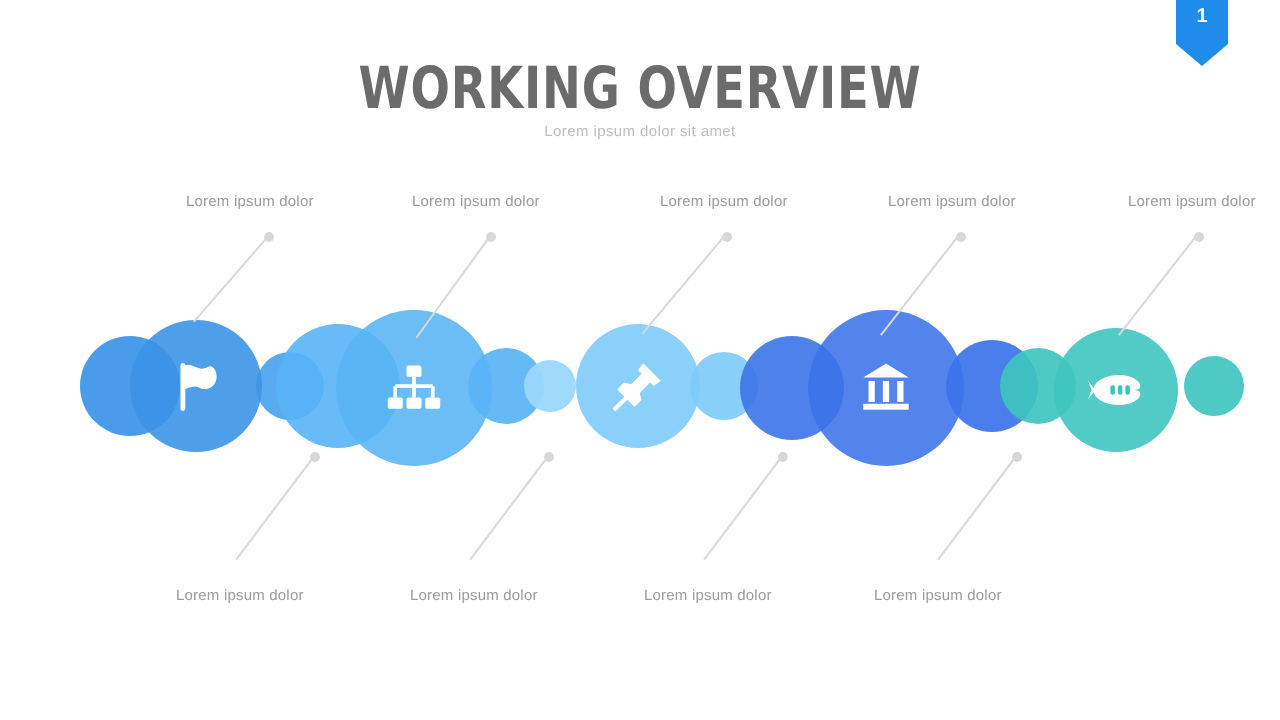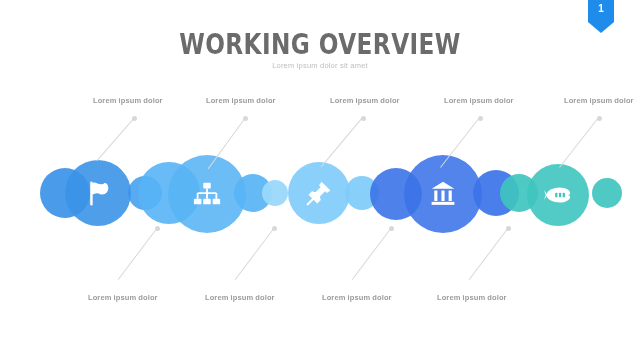--- a/index.html
+++ b/index.html
@@ -126,21 +126,20 @@
     background: #d8d8d8;
   }
 
   
   .caption {
     position: absolute;
     font-size: 7.5px;
     color: #9b9b9b;
     white-space: nowrap;
     letter-spacing: 0.1px;
-    font-weight: bold;
   }
 </style>
 </head>
 <body>
 
 <div id="slide">
 
   <div class="pin-badge">
     <div class="pin-body"></div>
     <div class="pin-point"></div>

